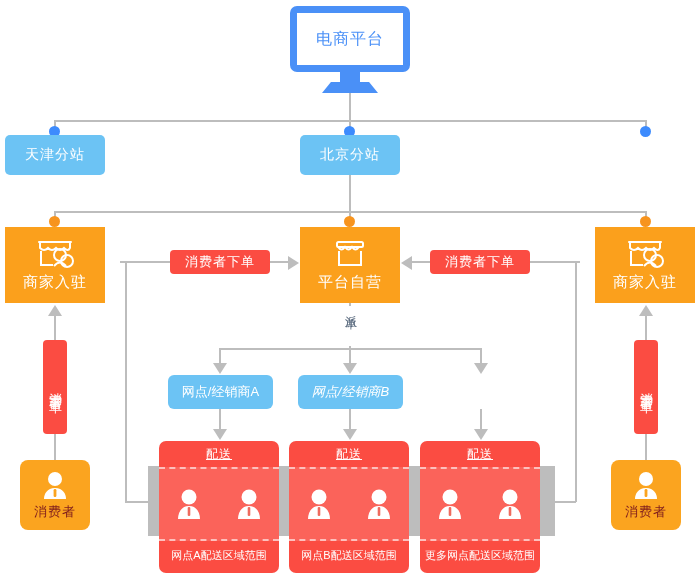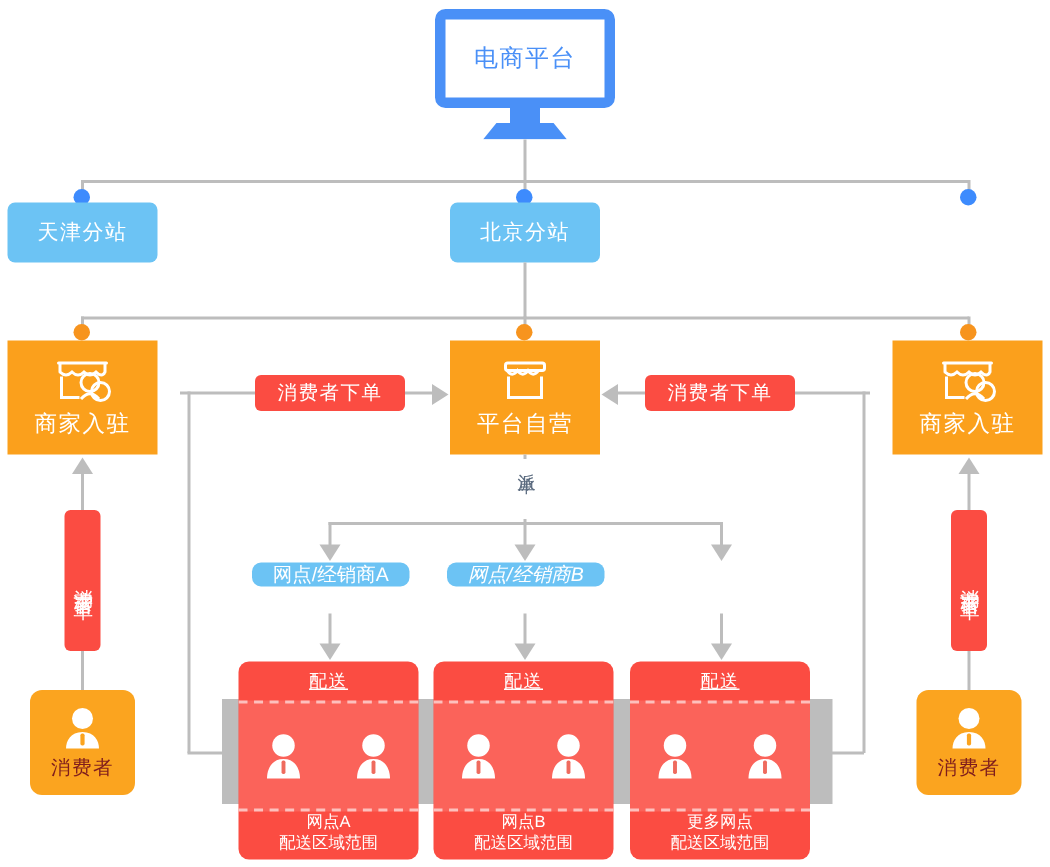--- a/index.html
+++ b/index.html
@@ -54,35 +54,35 @@
   
   .rtagv{position:absolute;background:#fb4c42;border-radius:4px;color:#fff;font-size:13px;
          display:flex;align-items:center;justify-content:center;letter-spacing:2px;
          writing-mode:vertical-rl;text-orientation:upright;}
 
   
   .vlabel{position:absolute;color:#5b6b7f;font-size:12px;writing-mode:vertical-rl;
           text-orientation:upright;letter-spacing:2px;background:#ffffff;}
 
   
-  .dealer{position:absolute;height:16px;background:#6cc3f4;border-radius:6px;color:#fff;
+  .dealer{position:absolute;height:34px;background:#6cc3f4;border-radius:6px;color:#fff;
           display:flex;align-items:center;justify-content:center;font-size:13px;}
 
   
   .gband{position:absolute;background:#bdbdbd;}
 
   
   .dcard{position:absolute;width:120px;height:132px;background:#fb4c42;border-radius:7px;
          color:#fff;overflow:hidden;}
   .dcard .hd{position:absolute;left:0;top:0;width:100%;height:26px;display:flex;
              align-items:center;justify-content:center;font-size:12px;letter-spacing:1px;text-decoration:underline;}
   .dcard .mid{position:absolute;left:0;top:26px;width:100%;height:70px;background:rgba(255,255,255,.13);
               border-top:2px dashed rgba(255,255,255,.6);border-bottom:2px dashed rgba(255,255,255,.6);
               display:flex;align-items:center;justify-content:space-around;}
-  .dcard .ft{position:absolute;left:0;top:96px;width:100%;height:36px;display:flex;flex-direction:column;
+  .dcard .ft{position:absolute;left:0;top:96px;width:100%;height:36px;display:flex;flex-direction:row;
              align-items:center;justify-content:center;font-size:11px;line-height:14px;text-align:center;}
 
   
   .ic{display:block;}
 </style>
 </head>
 <body>
 
 <div id="canvas">
 

